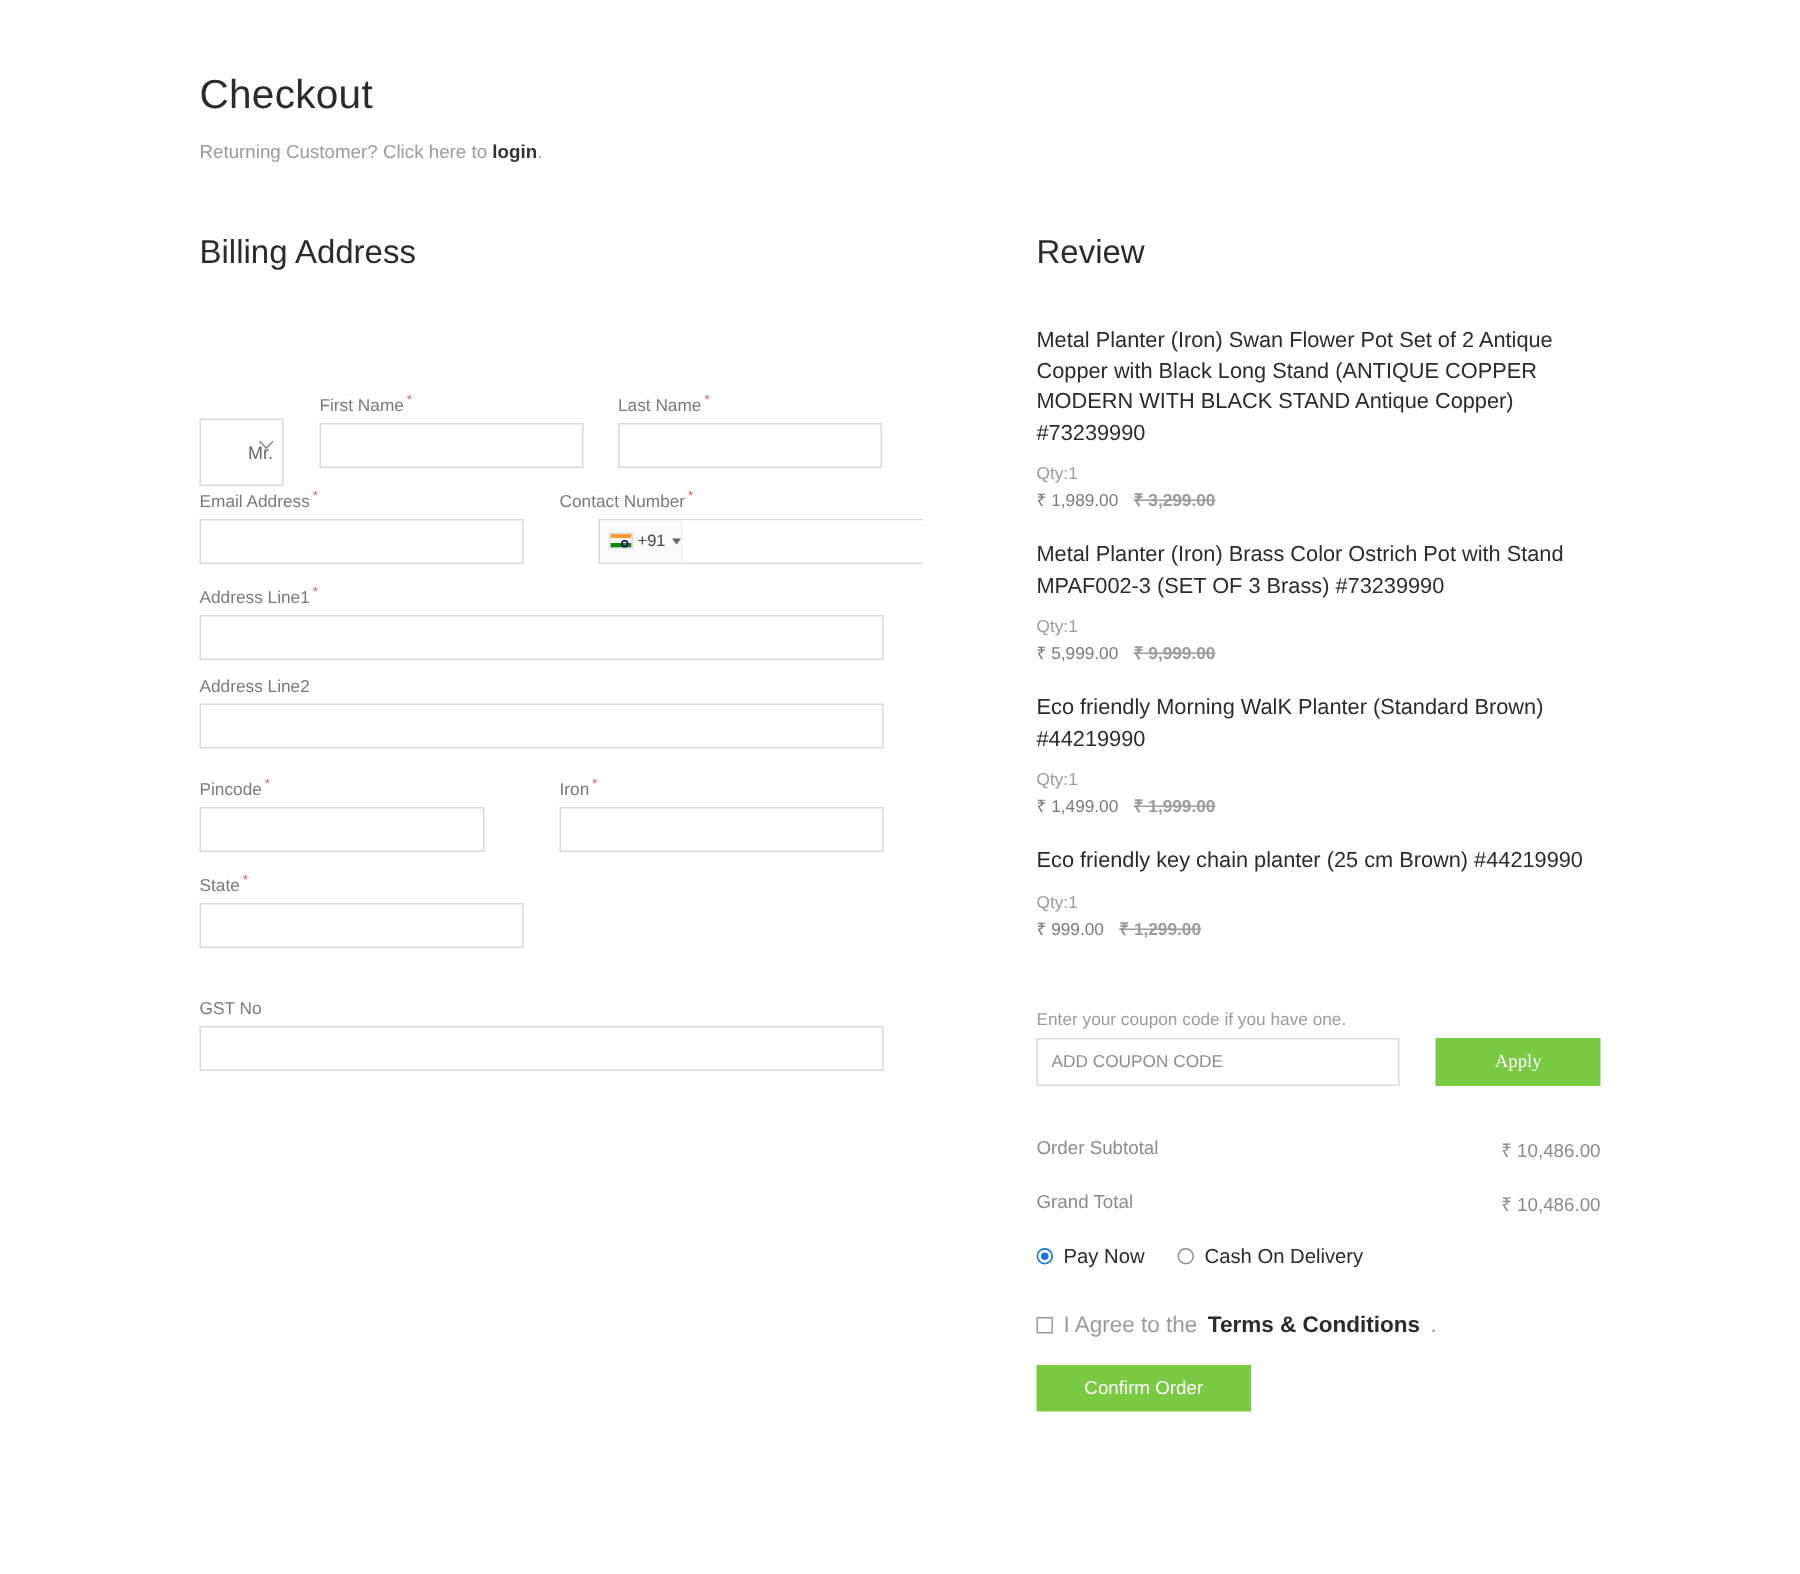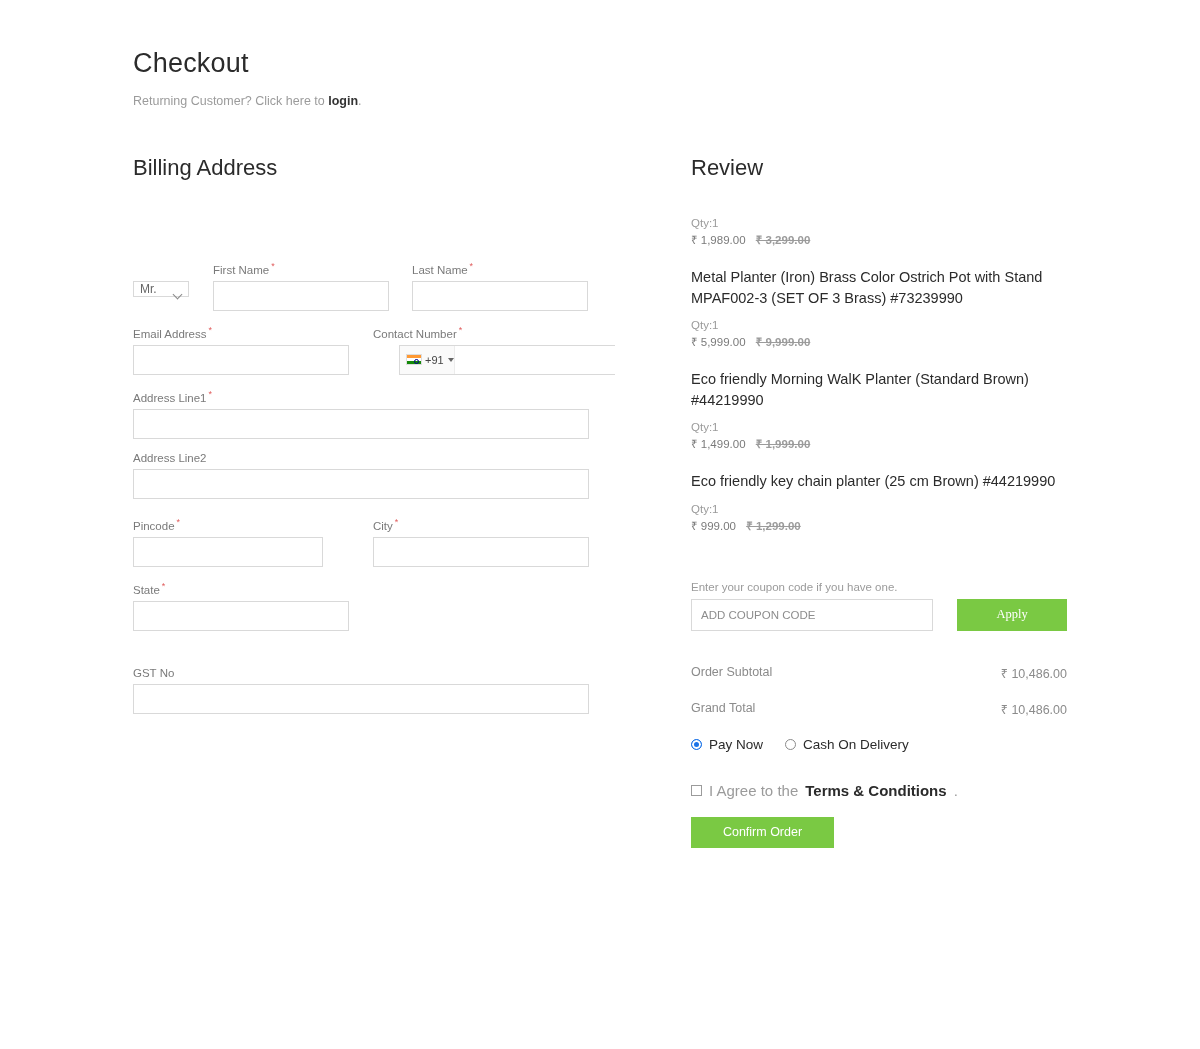--- a/index.html
+++ b/index.html
@@ -88,30 +88,31 @@
 
   
   .title-select-wrap {
     position: absolute;
     left: 0px;
     top: 64px;
     width: 56px;
   }
   .title-select {
     width: 56px;
-    height: 16px;
+    height: 45px;
     border: 1px solid #d9d9d9;
     background: #fff;
     font-size: 12px;
     color: #666;
     padding: 0 6px;
     font-family: "Liberation Sans", sans-serif;
     outline: none;
     -webkit-appearance: none;
     appearance: none;
+    text-align: right;
   }
   .sel-caret {
     position: absolute;
     right: 8px;
     top: 12px;
     width: 7px;
     height: 7px;
     border-left: 1.4px solid #8a8a8a;
     border-bottom: 1.4px solid #8a8a8a;
     transform: rotate(-45deg);
@@ -355,21 +356,21 @@
         <label class="field-label">Address Line2</label>
         <input class="txt" type="text" value="" style="">
       </div>
 
       <div class="row" style="left:0px; top:300px; width:190px;">
         <label class="field-label"><span>Pincode</span><span class="req">*</span></label>
         <input class="txt" type="text" value="" style="">
       </div>
 
       <div class="row" style="left:240px; top:300px; width:216px;">
-        <label class="field-label"><span>City</span><span class="req">*</span></label>
+        <label class="field-label"><span>Iron</span><span class="req">*</span></label>
         <input class="txt" type="text" value="" style="">
       </div>
 
       <div class="row" style="left:0px; top:364px; width:216px;">
         <label class="field-label"><span>State</span><span class="req">*</span></label>
         <input class="txt" type="text" value="" style="">
       </div>
 
 
       <div class="row" style="left:0px; top:428px; width:456px;margin-top:23px;">
@@ -377,20 +378,21 @@
         <input class="txt" type="text" value="" style="">
       </div>
 
     </div>
   </div>
 
   <div class="review-col">
     <h2 class="section-title" style="margin-bottom:36px;">Review</h2>
 
     <div class="item">
+      <p class="item-name">Metal Planter (Iron) Swan Flower Pot Set of 2 Antique Copper with Black Long Stand (ANTIQUE COPPER MODERN WITH BLACK STAND Antique Copper) #73239990</p>
       <div class="item-qty">Qty:1</div>
       <div class="price-line">
         <span class="price-now">₹ 1,989.00</span>
         <span class="price-old">₹ 3,299.00</span>
       </div>
     </div>
 
     <div class="item">
       <p class="item-name">Metal Planter (Iron) Brass Color Ostrich Pot with Stand MPAF002-3 (SET OF 3 Brass) #73239990</p>
       <div class="item-qty">Qty:1</div>

